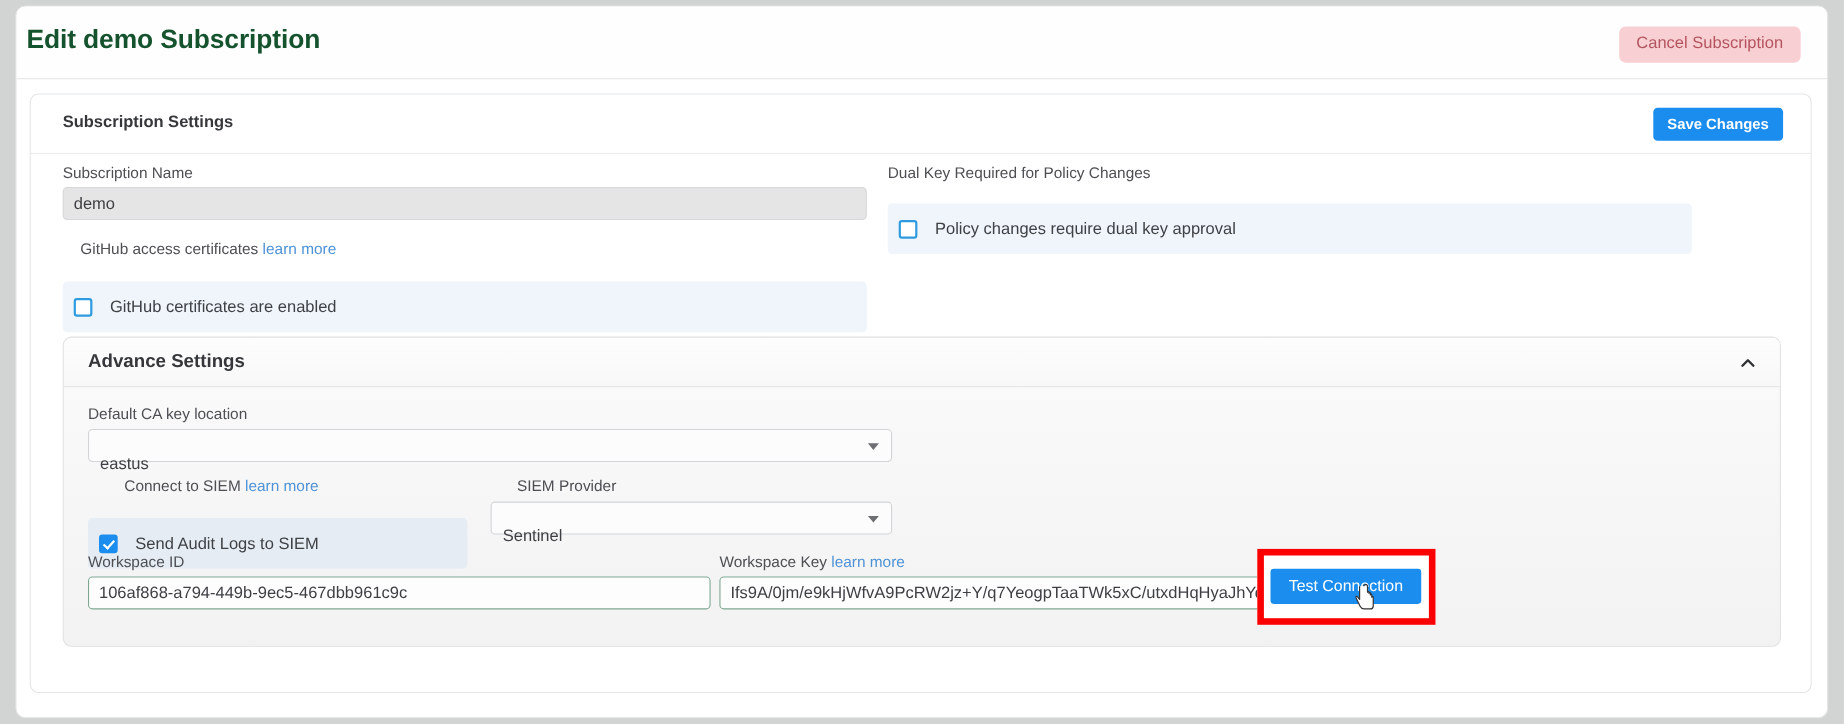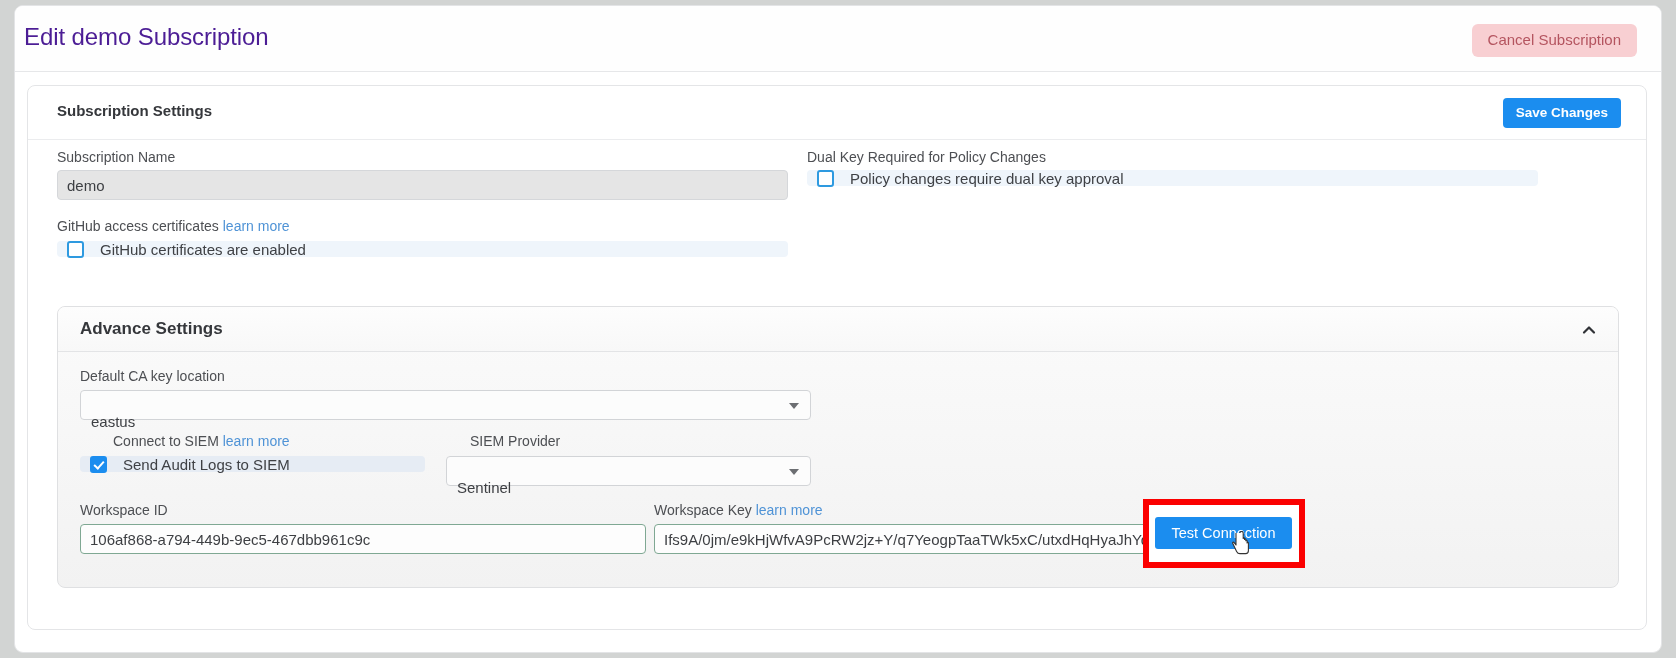--- a/index.html
+++ b/index.html
@@ -31,22 +31,22 @@
   .page-header {
     position: relative;
     height: 66px;
     border-bottom: 1px solid #e6e7e9;
     background: #fefefe;
   }
   .page-title {
     position: absolute;
     left: 9px; top: 17px;
     font-size: 24px;
-    font-weight: normal;
-    color: #4c1d95;
+    font-weight: bold;
+    color: #14532d;
     letter-spacing: -0.1px;
   }
   .cancel-sub-btn {
     position: absolute;
     right: 24px; top: 18px;
     background: #f8cfd2;
     color: #b4545f;
     border: none;
     border-radius: 6px;
     padding: 8px 16px;
@@ -120,34 +120,35 @@
     color: #3d3f43;
     font-family: "Liberation Sans", sans-serif;
     outline: none;
   }
 
   .col-left { position: absolute; left: 29px; top: 0; width: 731px; }
   .col-right { position: absolute; left: 779px; top: 0; width: 731px; }
 
   .lbl-sub-name { position: absolute; left: 0; top: 9px; }
   .inp-sub-name { position: absolute; left: 0; top: 30px; width: 731px; }
-  .lbl-gh { position: absolute; left: 0; top: 78px; }
+  .lbl-gh { position: absolute; left: 16px; top: 78px; }
   .row-gh { position: absolute; left: 0; top: 101px; width: 731px; }
 
   .lbl-dual { position: absolute; left: 0; top: 9px; }
   .row-dual { position: absolute; left: 0; top: 30px; width: 731px; }
 
   
   .check-row {
     display: flex;
     align-items: center;
-    height: 16px;
+    height: 46px;
     background: #eff5fb;
     border-radius: 4px;
     padding-left: 10px;
+    margin-top: 15px;
   }
   .check-row.shaded { background: #e6ecf4; }
   .cb {
     width: 17px; height: 17px;
     border: 2px solid #2e9ae0;
     border-radius: 3px;
     background: #ffffff;
     flex: 0 0 auto;
     cursor: pointer;
     position: relative;

